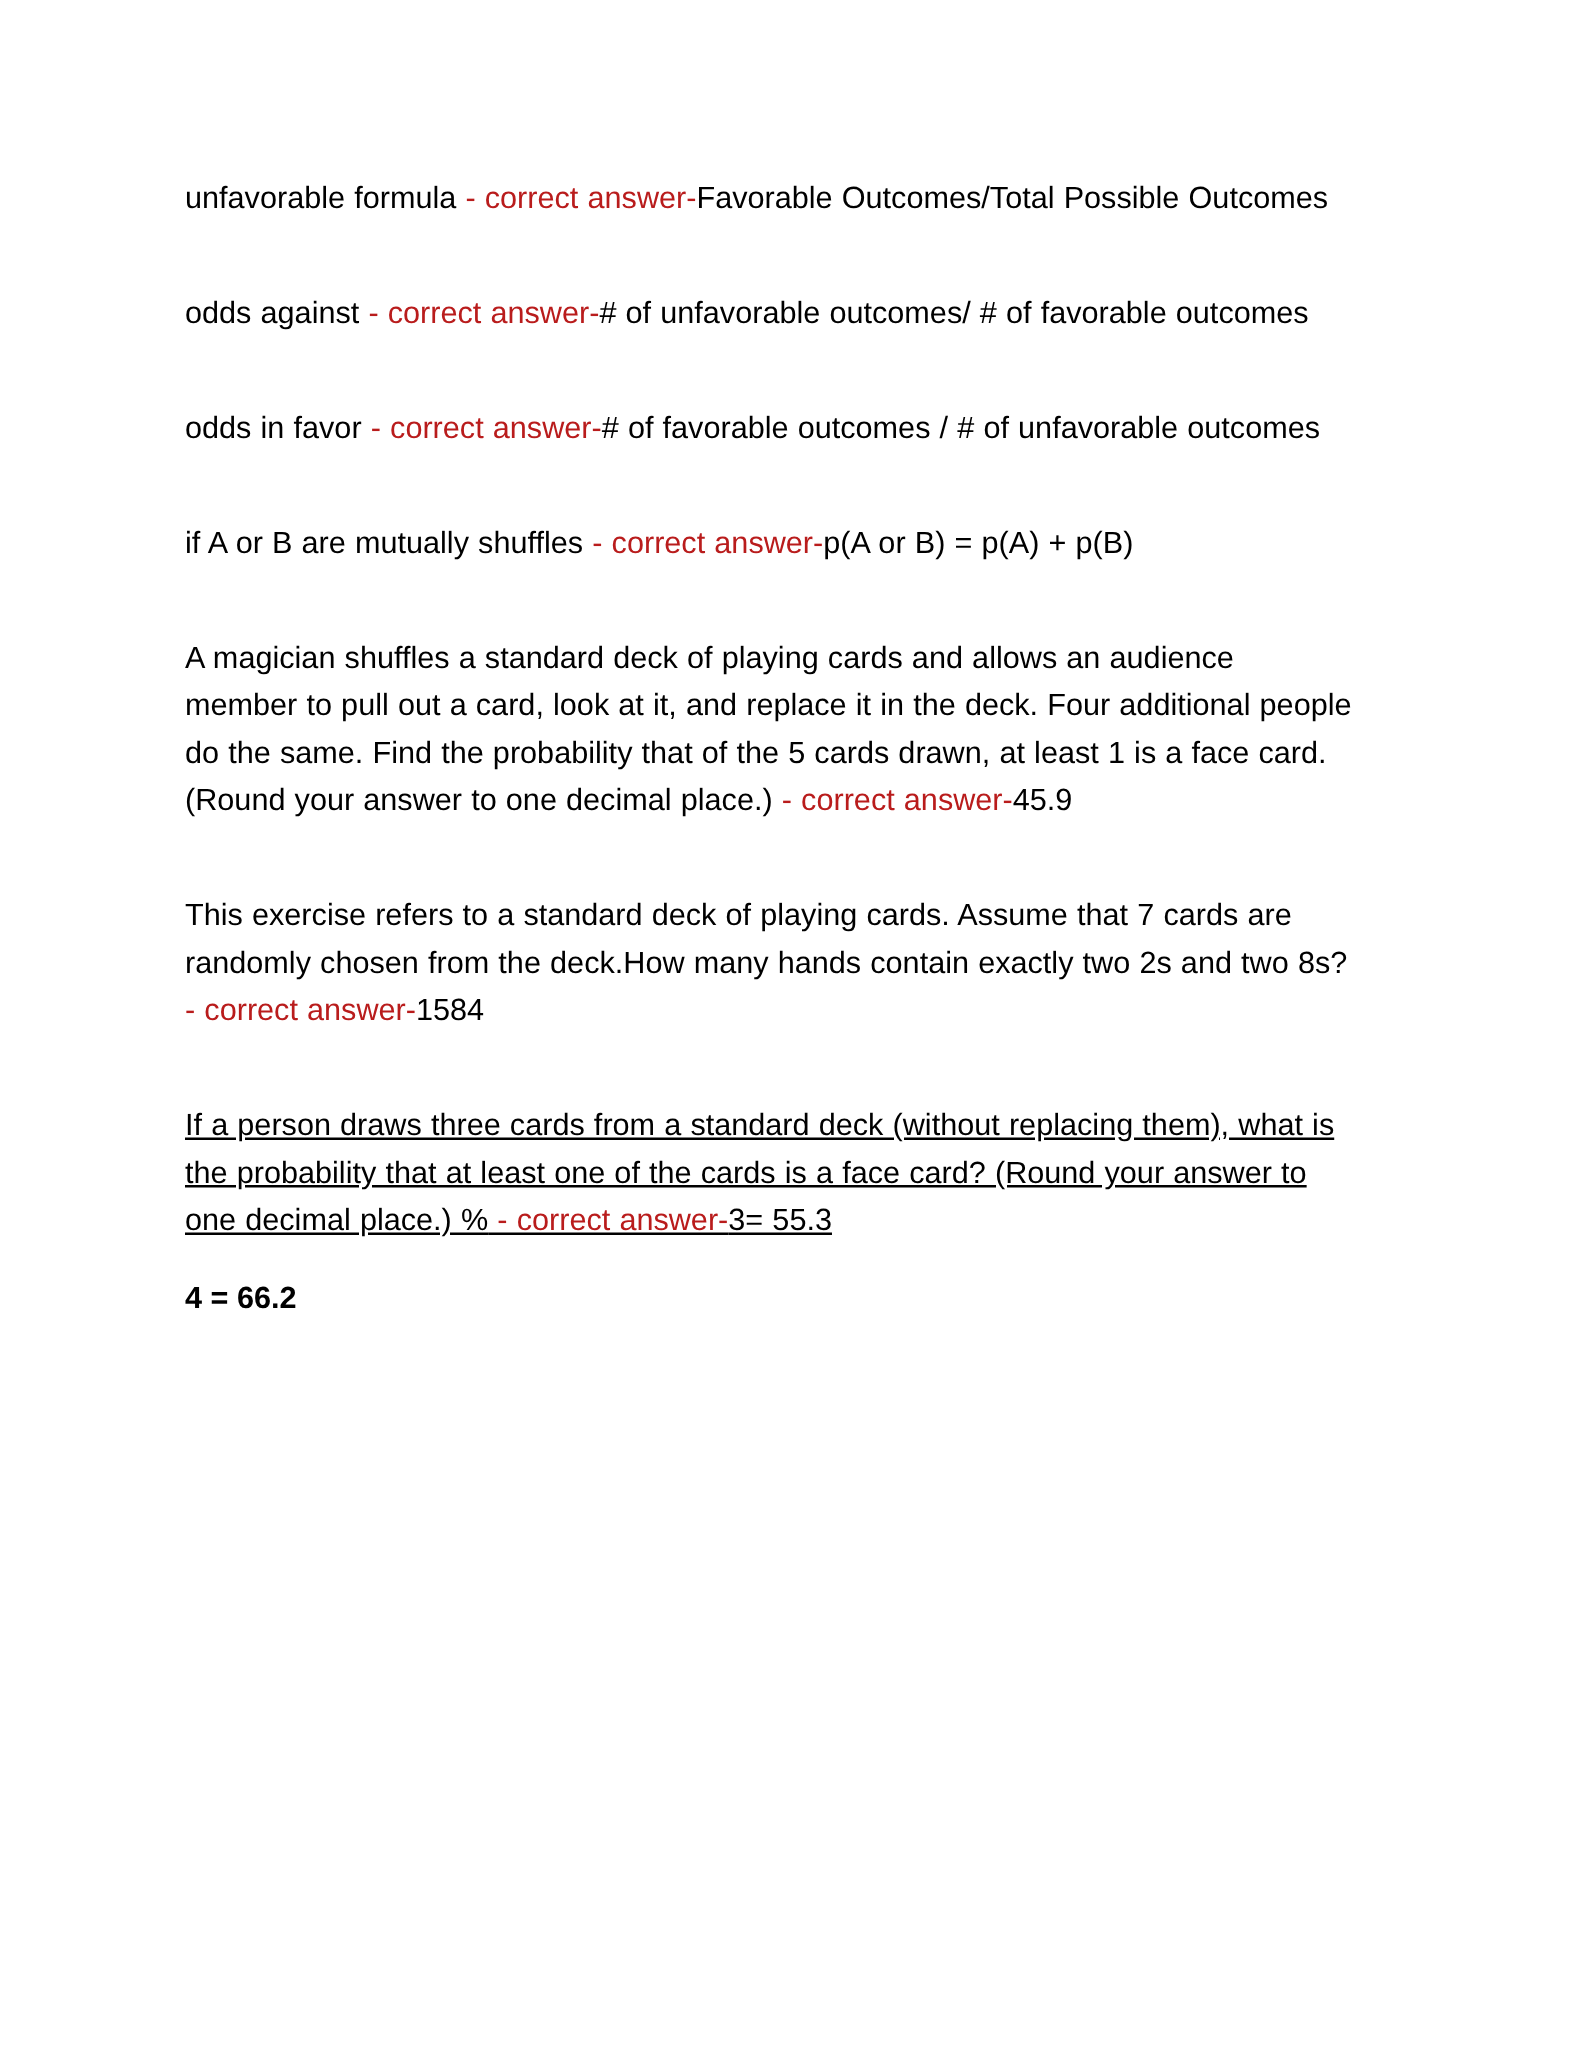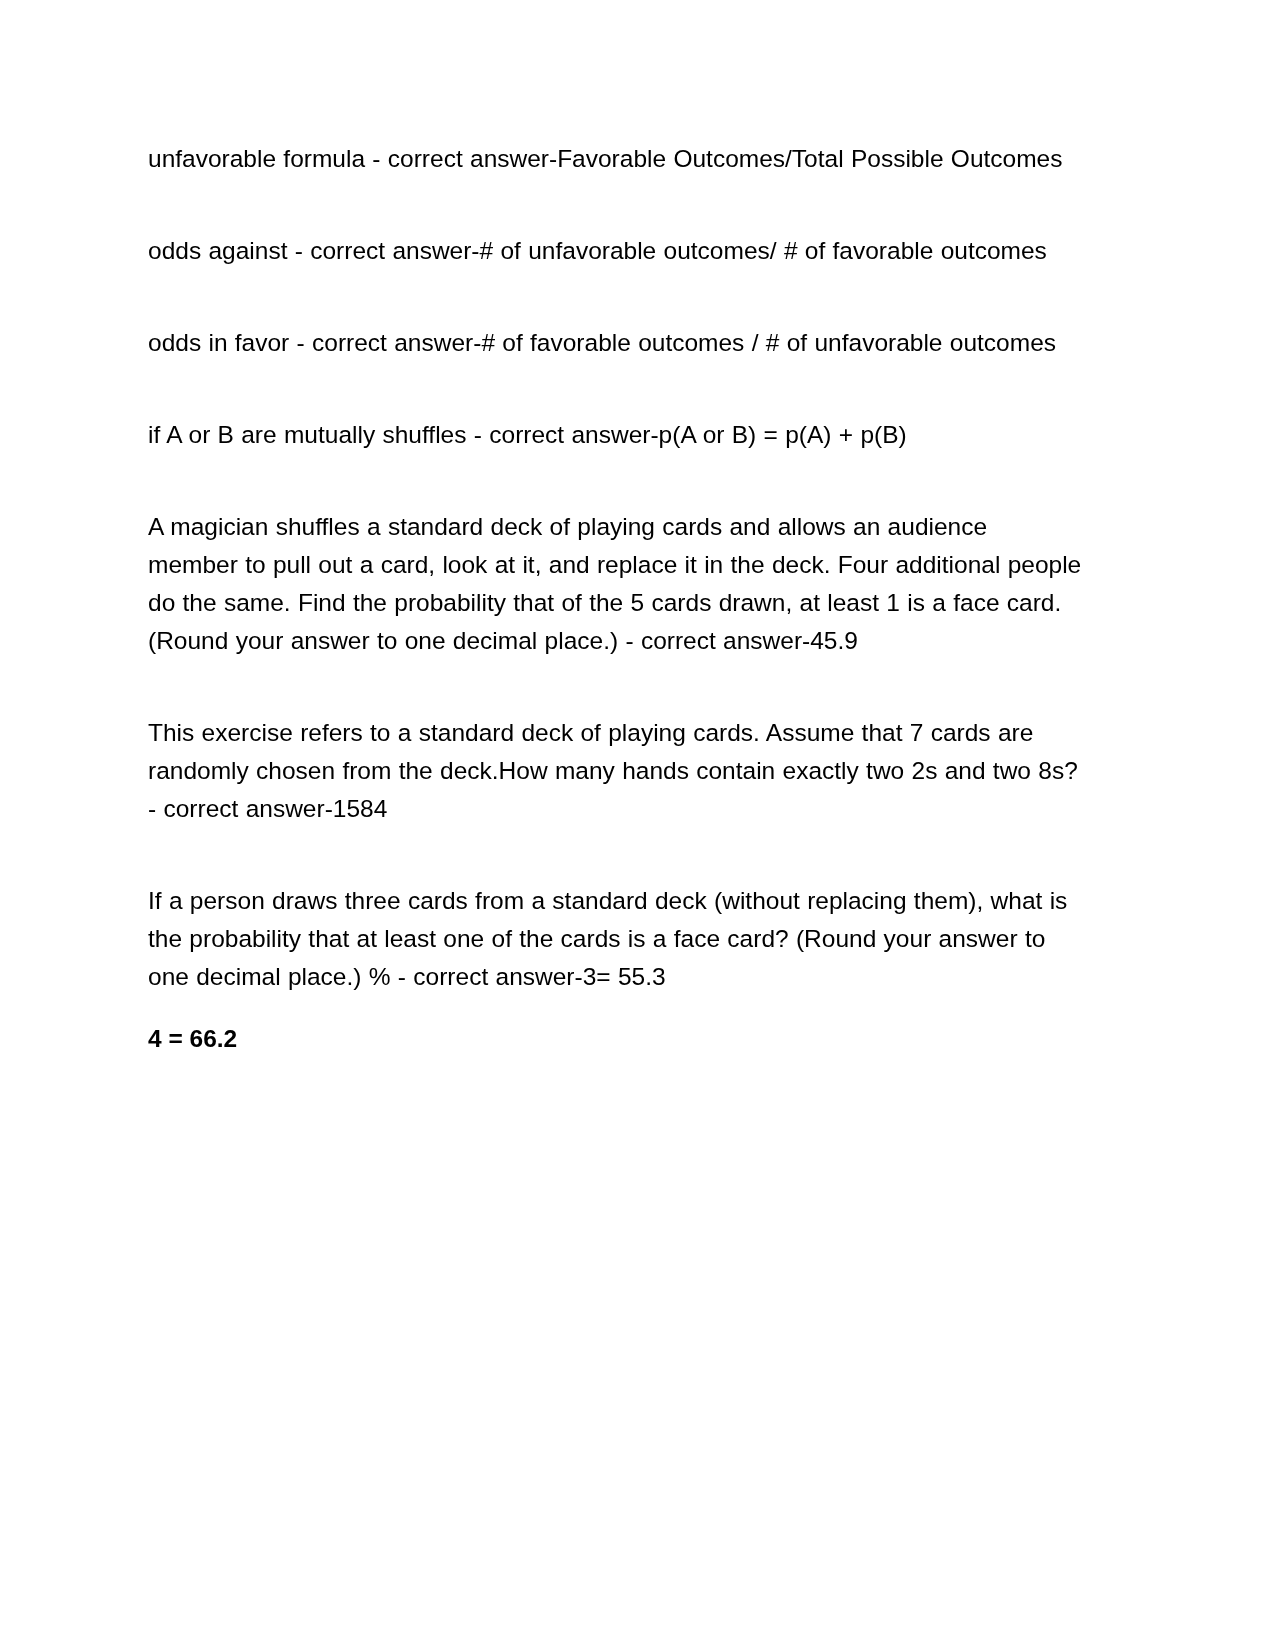--- a/index.html
+++ b/index.html
@@ -26,31 +26,32 @@
     line-height: 1.55;
     margin: 0 0 54px 0;
     max-width: 935px;
     text-align: left;
     word-spacing: 0.5px;
   }
   .qa-block:last-child {
     margin-bottom: 0;
   }
   .tag {
-    color: #000000;
+    color: #b91c1c;
   }
   .continuation {
     font-size: 24.5px;
     line-height: 1.55;
     margin: 0;
     max-width: 935px;
     font-weight: bold;
   }
   .qa-block.tight {
     margin-bottom: 24px;
+    text-decoration: underline;
   }
 </style>
 </head>
 <body>
 
 <div class="page">
 
   <p class="qa-block">
     <span>unfavorable formula</span><span class="tag"> - correct answer-</span><span>Favorable Outcomes/Total Possible Outcomes</span>
   </p>

